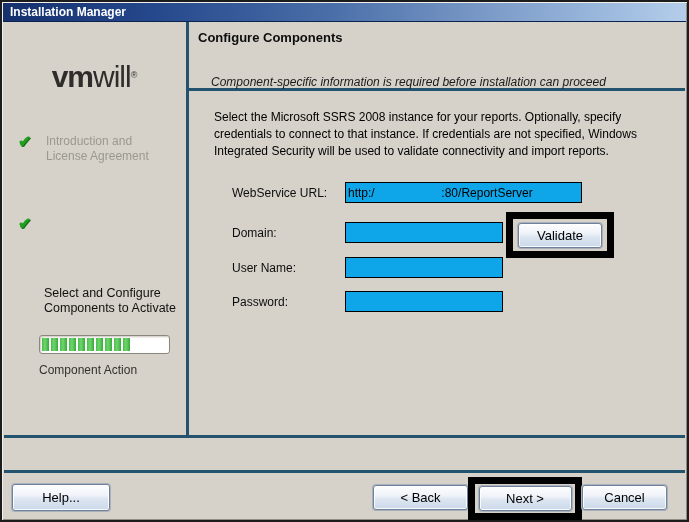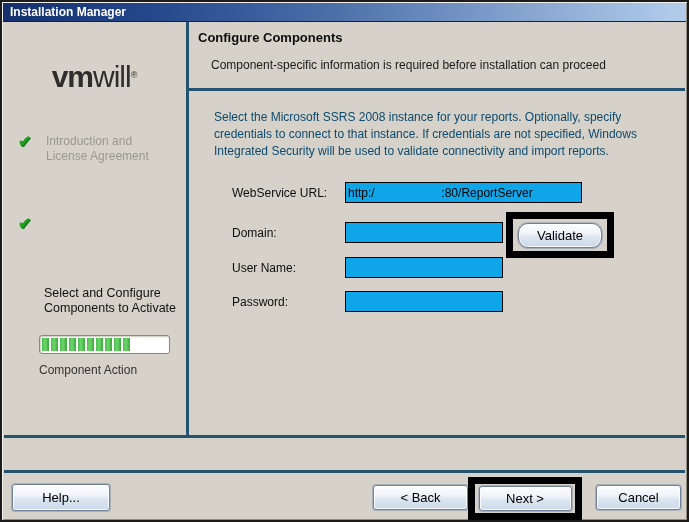--- a/index.html
+++ b/index.html
@@ -46,25 +46,25 @@
   .progress { position:absolute; left:37px; top:333px; width:131px; height:19px;
               background:#fff; border:1px solid #8a887c; border-radius:3px;
               box-shadow: inset 1px 1px 2px #c9c7bd; padding:2px; }
   .progress-fill { height:100%;
     background:repeating-linear-gradient(90deg,#49be49 0px,#6fd56f 3px,#3aa93a 7px,#ffffff 7px,#ffffff 9px); }
 
   .component-action { position:absolute; left:37px; top:361px; font-size:12px; color:#33322f; }
 
   
   .main-title { position:absolute; left:196px; top:28px; font-size:13px; font-weight:bold; color:#0d0d0d; }
-  .main-subtitle { position:absolute; left:209px; top:56px; font-size:12px; color:#1a1a1a; }
+  .main-subtitle { position:absolute; left:209px; top:73px; font-size:12px; color:#1a1a1a;font-style:italic; }
 
   
   .instructions { position:absolute; left:212px; top:107px; width:452px;
-                  font-size:12px; color:#0c4a6e; line-height:17px; }
+                  font-size:12px; color:#000000; line-height:17px; }
 
   
   .flabel { position:absolute; left:230px; font-size:12px; font-weight:normal; color:#0d0d0d; }
   .finput { position:absolute; left:343px; height:21px; border:1px solid #000;
             background:#0ea5e9; font:12px "Liberation Sans", sans-serif; padding:0 2px; }
   .lbl-url  { top:184px; }  .in-url  { top:180px; width:237px; }
   .lbl-dom  { top:224px; }  .in-dom  { top:220px; width:158px; }
   .lbl-usr  { top:259px; }  .in-usr  { top:255px; width:158px; }
   .lbl-pwd  { top:293px; }  .in-pwd  { top:289px; width:158px; }
 
@@ -72,26 +72,26 @@
   .btn {
     font:13px "Liberation Sans", sans-serif; color:#000;
     background:linear-gradient(to bottom,#fdfdfe 0%,#eff3f9 42%,#dde6f1 55%,#ccd9ea 100%);
     border:1px solid #70819e; border-radius:3px;
     box-shadow: inset 0 0 0 1px rgba(255,255,255,.85), 0 0 0 1px #a8b0ba;
     cursor:pointer;
   }
   .annot-box { position:absolute; border:7px solid #000; display:flex;
                align-items:center; justify-content:center; }
   .box-validate { left:504px; top:210px; width:108px; height:46px; }
-  .btn-validate { width:84px; height:25px;border-radius:10px; }
+  .btn-validate { width:84px; height:25px; }
   .box-next { left:466px; top:475px; width:114px; height:43px; }
   .btn-next { width:93px; height:25px; }
   .btn-help   { position:absolute; left:10px;  top:482px; width:98px; height:27px; }
   .btn-back   { position:absolute; left:371px; top:483px; width:95px; height:25px; }
-  .btn-cancel { position:absolute; left:594px; top:483px; width:85px; height:25px; }
+  .btn-cancel { position:absolute; left:580px; top:483px; width:85px; height:25px; }
 </style>
 </head>
 <body>
 
 <div class="window">
 
   <div class="titlebar">
     <span>Installation Manager</span>
   </div>
 

